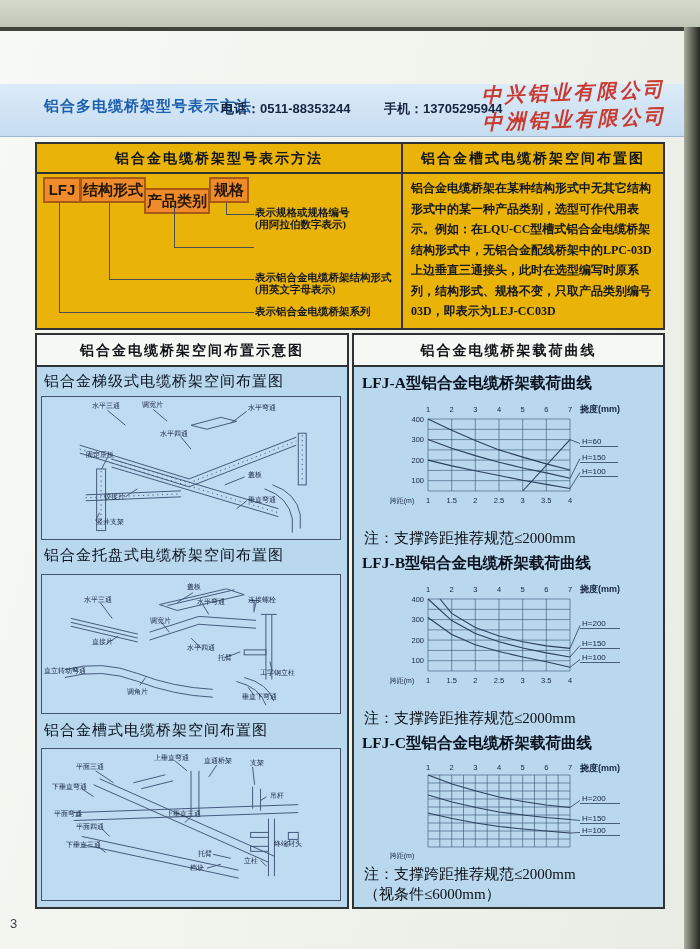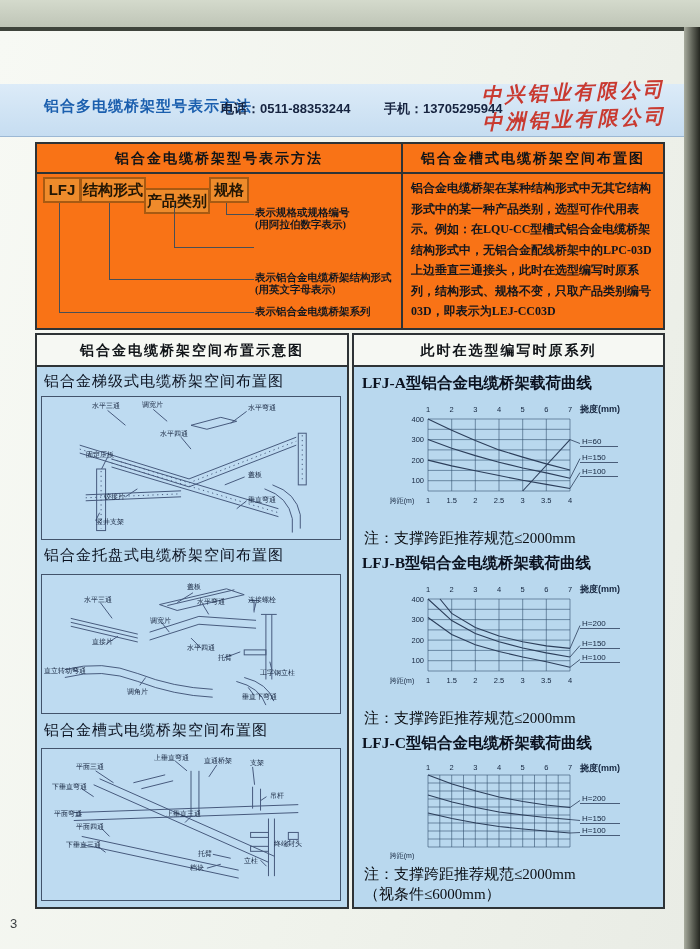--- a/index.html
+++ b/index.html
@@ -11,21 +11,21 @@
   .scan-right{top:27px;right:0;width:16px;height:922px;background:linear-gradient(to right,#a9ad9f 0%,#5c5f55 55%,#23251f 100%);z-index:9;}
   .page{left:0;top:31px;width:684px;height:918px;background:linear-gradient(105deg,#f7f9f4 0%,#f0f3ec 55%,#e9ecE5 100%);}
   
   .band{left:0;top:84px;width:684px;height:52px;background:linear-gradient(#dcebf8,#c6ddf1);border-bottom:1px solid #9cb8d4;}
   .hdr-title{left:44px;top:97px;font-size:15px;font-weight:bold;color:#1b5fae;letter-spacing:1px;}
   .hdr-contact{top:100px;font-size:13px;color:#16233f;font-weight:bold;}
   .stamp{left:478px;top:79px;width:192px;text-align:center;color:#c93a30;
          font-family:"Liberation Serif","DejaVu Serif",serif;font-weight:bold;font-style:italic;
          font-size:20px;line-height:27px;letter-spacing:3px;transform:rotate(-2deg);}
   
-  .model{left:35px;top:142px;width:626px;height:184px;border:2px solid #2e3336;background:#f97316;display:flex;}
+  .model{left:35px;top:142px;width:626px;height:184px;border:2px solid #2e3336;background:#eab308;display:flex;}
   .m-left{width:364px;border-right:2px solid #2e3336;position:relative;}
   .m-right{flex:1;position:relative;}
   .m-title{height:28px;line-height:28px;text-align:center;font-weight:bold;font-size:14px;
            border-bottom:2px solid #2e3336;letter-spacing:2px;color:#101418;}
   .m-body{position:relative;height:150px;}
   .obox{position:absolute;background:#ef8b2b;border:2px solid #a85a12;color:#241704;
         font-weight:bold;font-size:15px;text-align:center;line-height:22px;height:22px;}
   .cv{position:absolute;width:1px;background:#4a4f55;}
   .ch{position:absolute;height:1px;background:#4a4f55;}
   .m-note{position:absolute;left:218px;width:178px;font-family:"Liberation Serif","DejaVu Serif",serif;
@@ -207,21 +207,21 @@
     <span class="dl" style="left:34px;top:73px;">平面四通</span>
     <span class="dl" style="left:24px;top:91px;">下垂直三通</span>
     <span class="dl" style="left:156px;top:100px;">托臂</span>
     <span class="dl" style="left:148px;top:114px;">档块</span>
     <span class="dl" style="left:202px;top:107px;">立柱</span>
     <span class="dl" style="left:232px;top:90px;">终端封头</span>
   </div>
 </div>
 
 <div class="abs panel charts">
-  <div class="p-head">此时在选型编写时原系列</div>
+  <div class="p-head">铝合金电缆桥架载荷曲线</div>
 
   <div class="c-title" style="top:38px;">LFJ-A型铝合金电缆桥架载荷曲线</div>
   <svg class="c-svg" style="top:62px;" height="130" viewBox="0 0 300 130">
     <path class="grid" d="M70 22V94 M93.7 22V94 M117.3 22V94 M141 22V94 M164.7 22V94 M188.3 22V94 M212 22V94"></path>
     <path class="grid" d="M70 22H212 M70 32.3H212 M70 42.6H212 M70 52.9H212 M70 63.1H212 M70 73.4H212 M70 83.7H212 M70 94H212"></path>
     <text x="70" y="15" font-size="7.5" text-anchor="middle">1</text>
     <text x="93.7" y="15" font-size="7.5" text-anchor="middle">2</text>
     <text x="117.3" y="15" font-size="7.5" text-anchor="middle">3</text>
     <text x="141" y="15" font-size="7.5" text-anchor="middle">4</text>
     <text x="164.7" y="15" font-size="7.5" text-anchor="middle">5</text>

